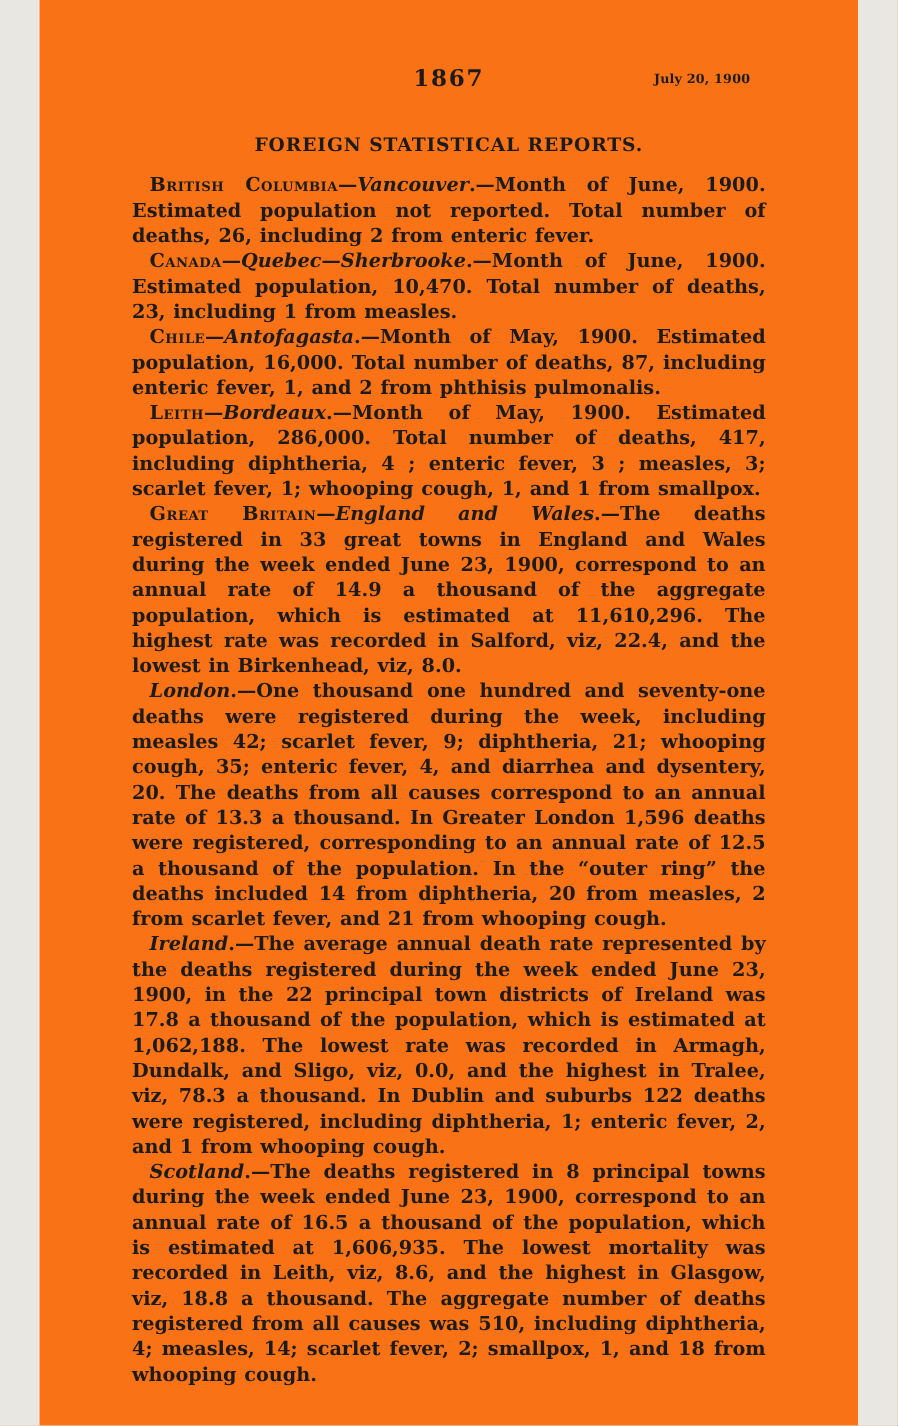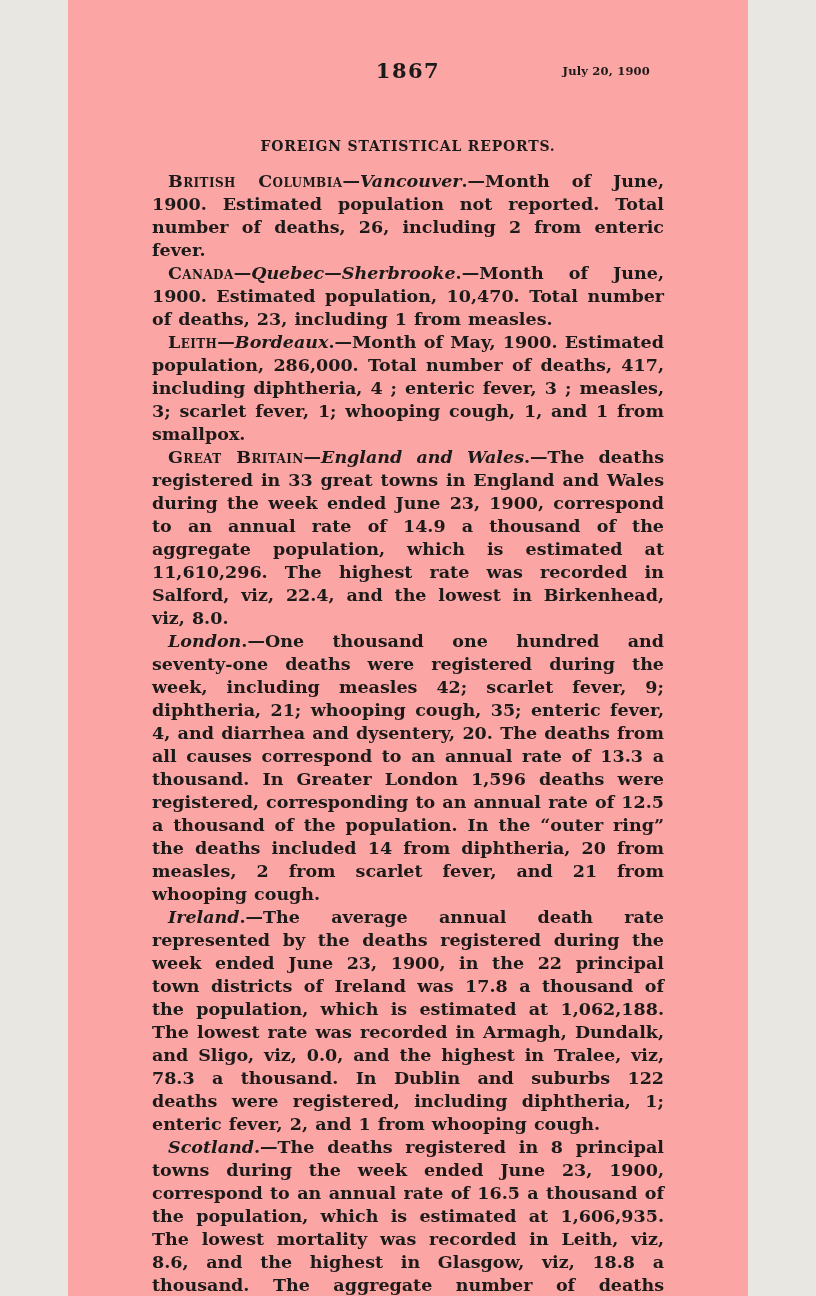--- a/index.html
+++ b/index.html
@@ -1,20 +1,20 @@
 <!DOCTYPE html>
 <html><head>
 <meta charset="utf-8">
 <style>
   html, body { margin: 0; padding: 0; background: #e9e7e2; }
   .page {
-    width: 680px;
+    width: 744px;
     height: 1296px;
     margin: 0 auto;
-    background: #fca5a5;
+    background: #f97316;
     color: #1c1b19;
     font-family: "DejaVu Serif", "Liberation Serif", serif;
     position: relative;
     box-sizing: border-box;
     overflow: hidden;
   }
   .masthead {
     position: relative;
     padding-top: 58px;
     height: 32px;
@@ -28,24 +28,24 @@
   .issue-date {
     position: absolute;
     top: 64px;
     right: 98px;
     font-size: 11.5px;
     font-weight: bold;
     letter-spacing: 0.2px;
   }
   .section-heading {
     text-align: center;
-    font-size: 14px;
+    font-size: 17px;
     font-weight: bold;
     letter-spacing: 0.8px;
-    margin: 48px 0 16px 0;
+    margin: 32px 0 16px 0;
   }
   .body-text {
     margin: 0 84px;
     font-size: 17.5px;
     line-height: 23px;
     text-align: justify;
     word-spacing: 1px;
     font-weight: bold;
   }
   .para {
@@ -65,19 +65,20 @@
 
 <div class="page">
   <div class="masthead">
     <div class="page-number">1867</div>
     <div class="issue-date">July 20, 1900</div>
   </div>
   <h1 class="section-heading">FOREIGN STATISTICAL REPORTS.</h1>
   <div class="body-text">
       <p class="para"><span class="sc">British Columbia</span><span>—</span><span class="it">Vancouver</span><span>.—Month of June, 1900. Estimated population not reported. Total number of deaths, 26, including 2 from enteric fever.</span></p>
       <p class="para"><span class="sc">Canada</span><span>—</span><span class="it">Quebec</span><span>—</span><span class="it">Sherbrooke</span><span>.—Month of June, 1900. Estimated population, 10,470. Total number of deaths, 23, including 1 from measles.</span></p>
+      <p class="para"><span class="sc">Chile</span><span>—</span><span class="it">Antofagasta</span><span>.—Month of May, 1900. Estimated population, 16,000. Total number of deaths, 87, including enteric fever, 1, and 2 from phthisis pulmonalis.</span></p>
       <p class="para"><span class="sc">Leith</span><span>—</span><span class="it">Bordeaux</span><span>.—Month of May, 1900. Estimated population, 286,000. Total number of deaths, 417, including diphtheria, 4 ; enteric fever, 3 ; measles, 3; scarlet fever, 1; whooping cough, 1, and 1 from smallpox.</span></p>
       <p class="para"><span class="sc">Great Britain</span><span>—</span><span class="it">England and Wales</span><span>.—The deaths registered in 33 great towns in England and Wales during the week ended June 23, 1900, correspond to an annual rate of 14.9 a thousand of the aggregate population, which is estimated at 11,610,296. The highest rate was recorded in Salford, viz, 22.4, and the lowest in Birkenhead, viz, 8.0.</span></p>
       <p class="para"><span class="it">London</span><span>.—One thousand one hundred and seventy-one deaths were registered during the week, including measles 42; scarlet fever, 9; diphtheria, 21; whooping cough, 35; enteric fever, 4, and diarrhea and dysentery, 20. The deaths from all causes correspond to an annual rate of 13.3 a thousand. In Greater London 1,596 deaths were registered, corresponding to an annual rate of 12.5 a thousand of the population. In the “outer ring” the deaths included 14 from diphtheria, 20 from measles, 2 from scarlet fever, and 21 from whooping cough.</span></p>
       <p class="para"><span class="it">Ireland</span><span>.—The average annual death rate represented by the deaths registered during the week ended June 23, 1900, in the 22 principal town districts of Ireland was 17.8 a thousand of the population, which is estimated at 1,062,188. The lowest rate was recorded in Armagh, Dundalk, and Sligo, viz, 0.0, and the highest in Tralee, viz, 78.3 a thousand. In Dublin and suburbs 122 deaths were registered, including diphtheria, 1; enteric fever, 2, and 1 from whooping cough.</span></p>
       <p class="para"><span class="it">Scotland</span><span>.—The deaths registered in 8 principal towns during the week ended June 23, 1900, correspond to an annual rate of 16.5 a thousand of the population, which is estimated at 1,606,935. The lowest mortality was recorded in Leith, viz, 8.6, and the highest in Glasgow, viz, 18.8 a thousand. The aggregate number of deaths registered from all causes was 510, including diphtheria, 4; measles, 14; scarlet fever, 2; smallpox, 1, and 18 from whooping cough.</span></p>
     </div>
 </div>
 
 </body></html>

